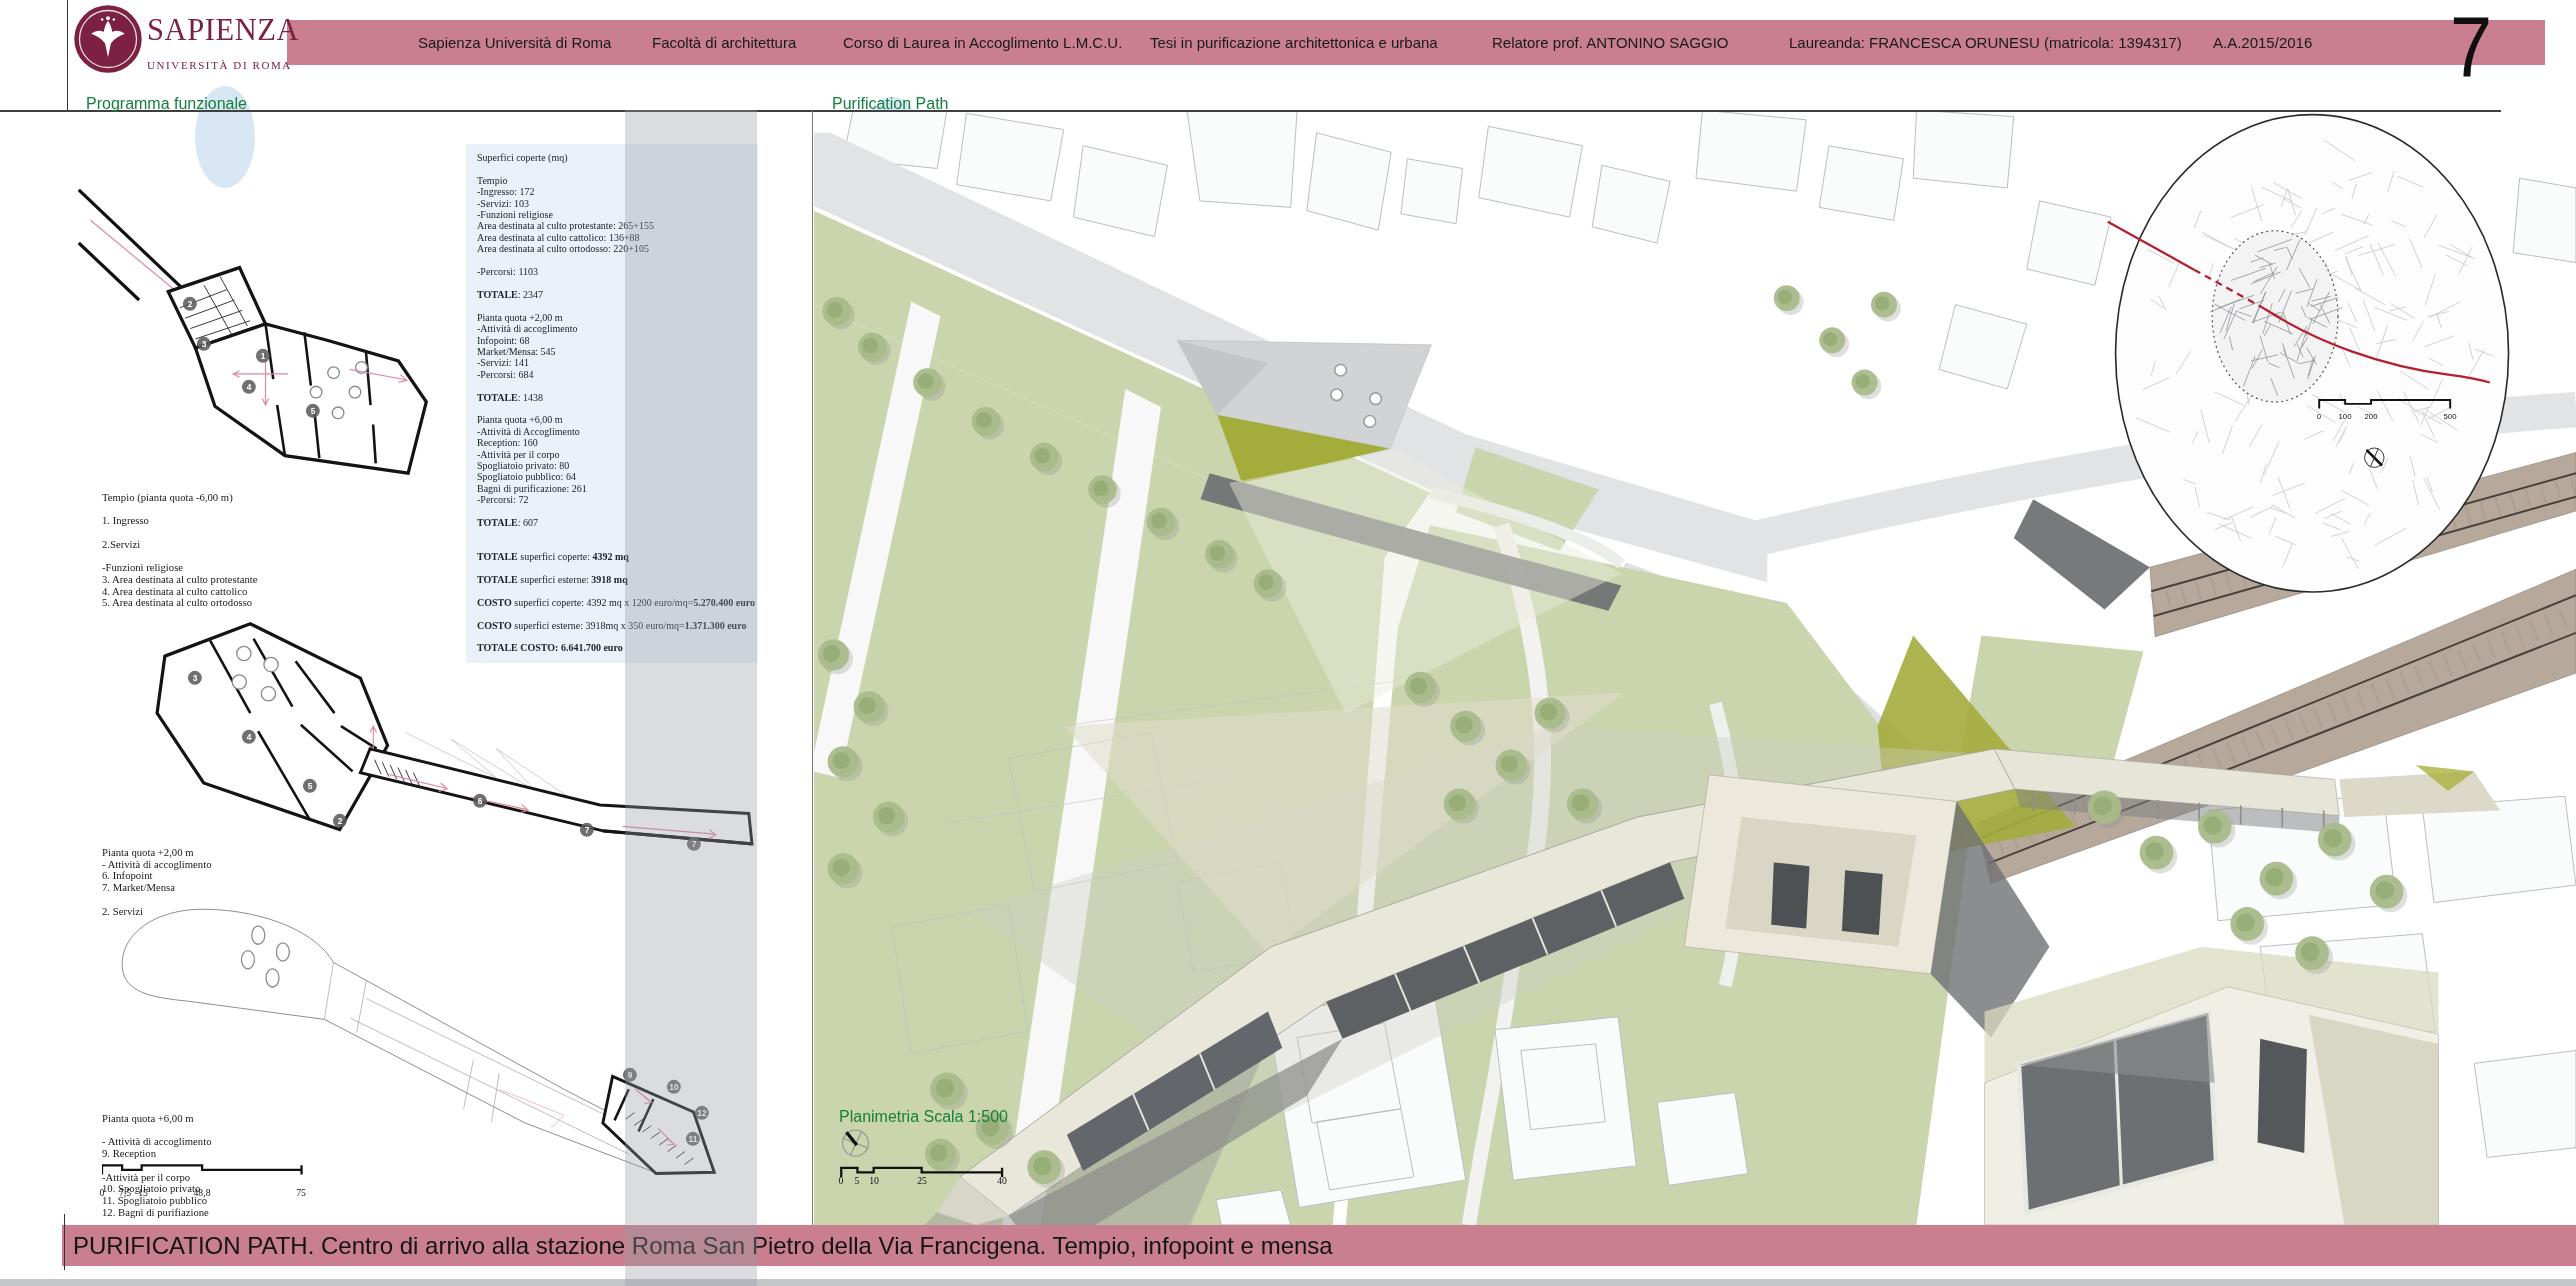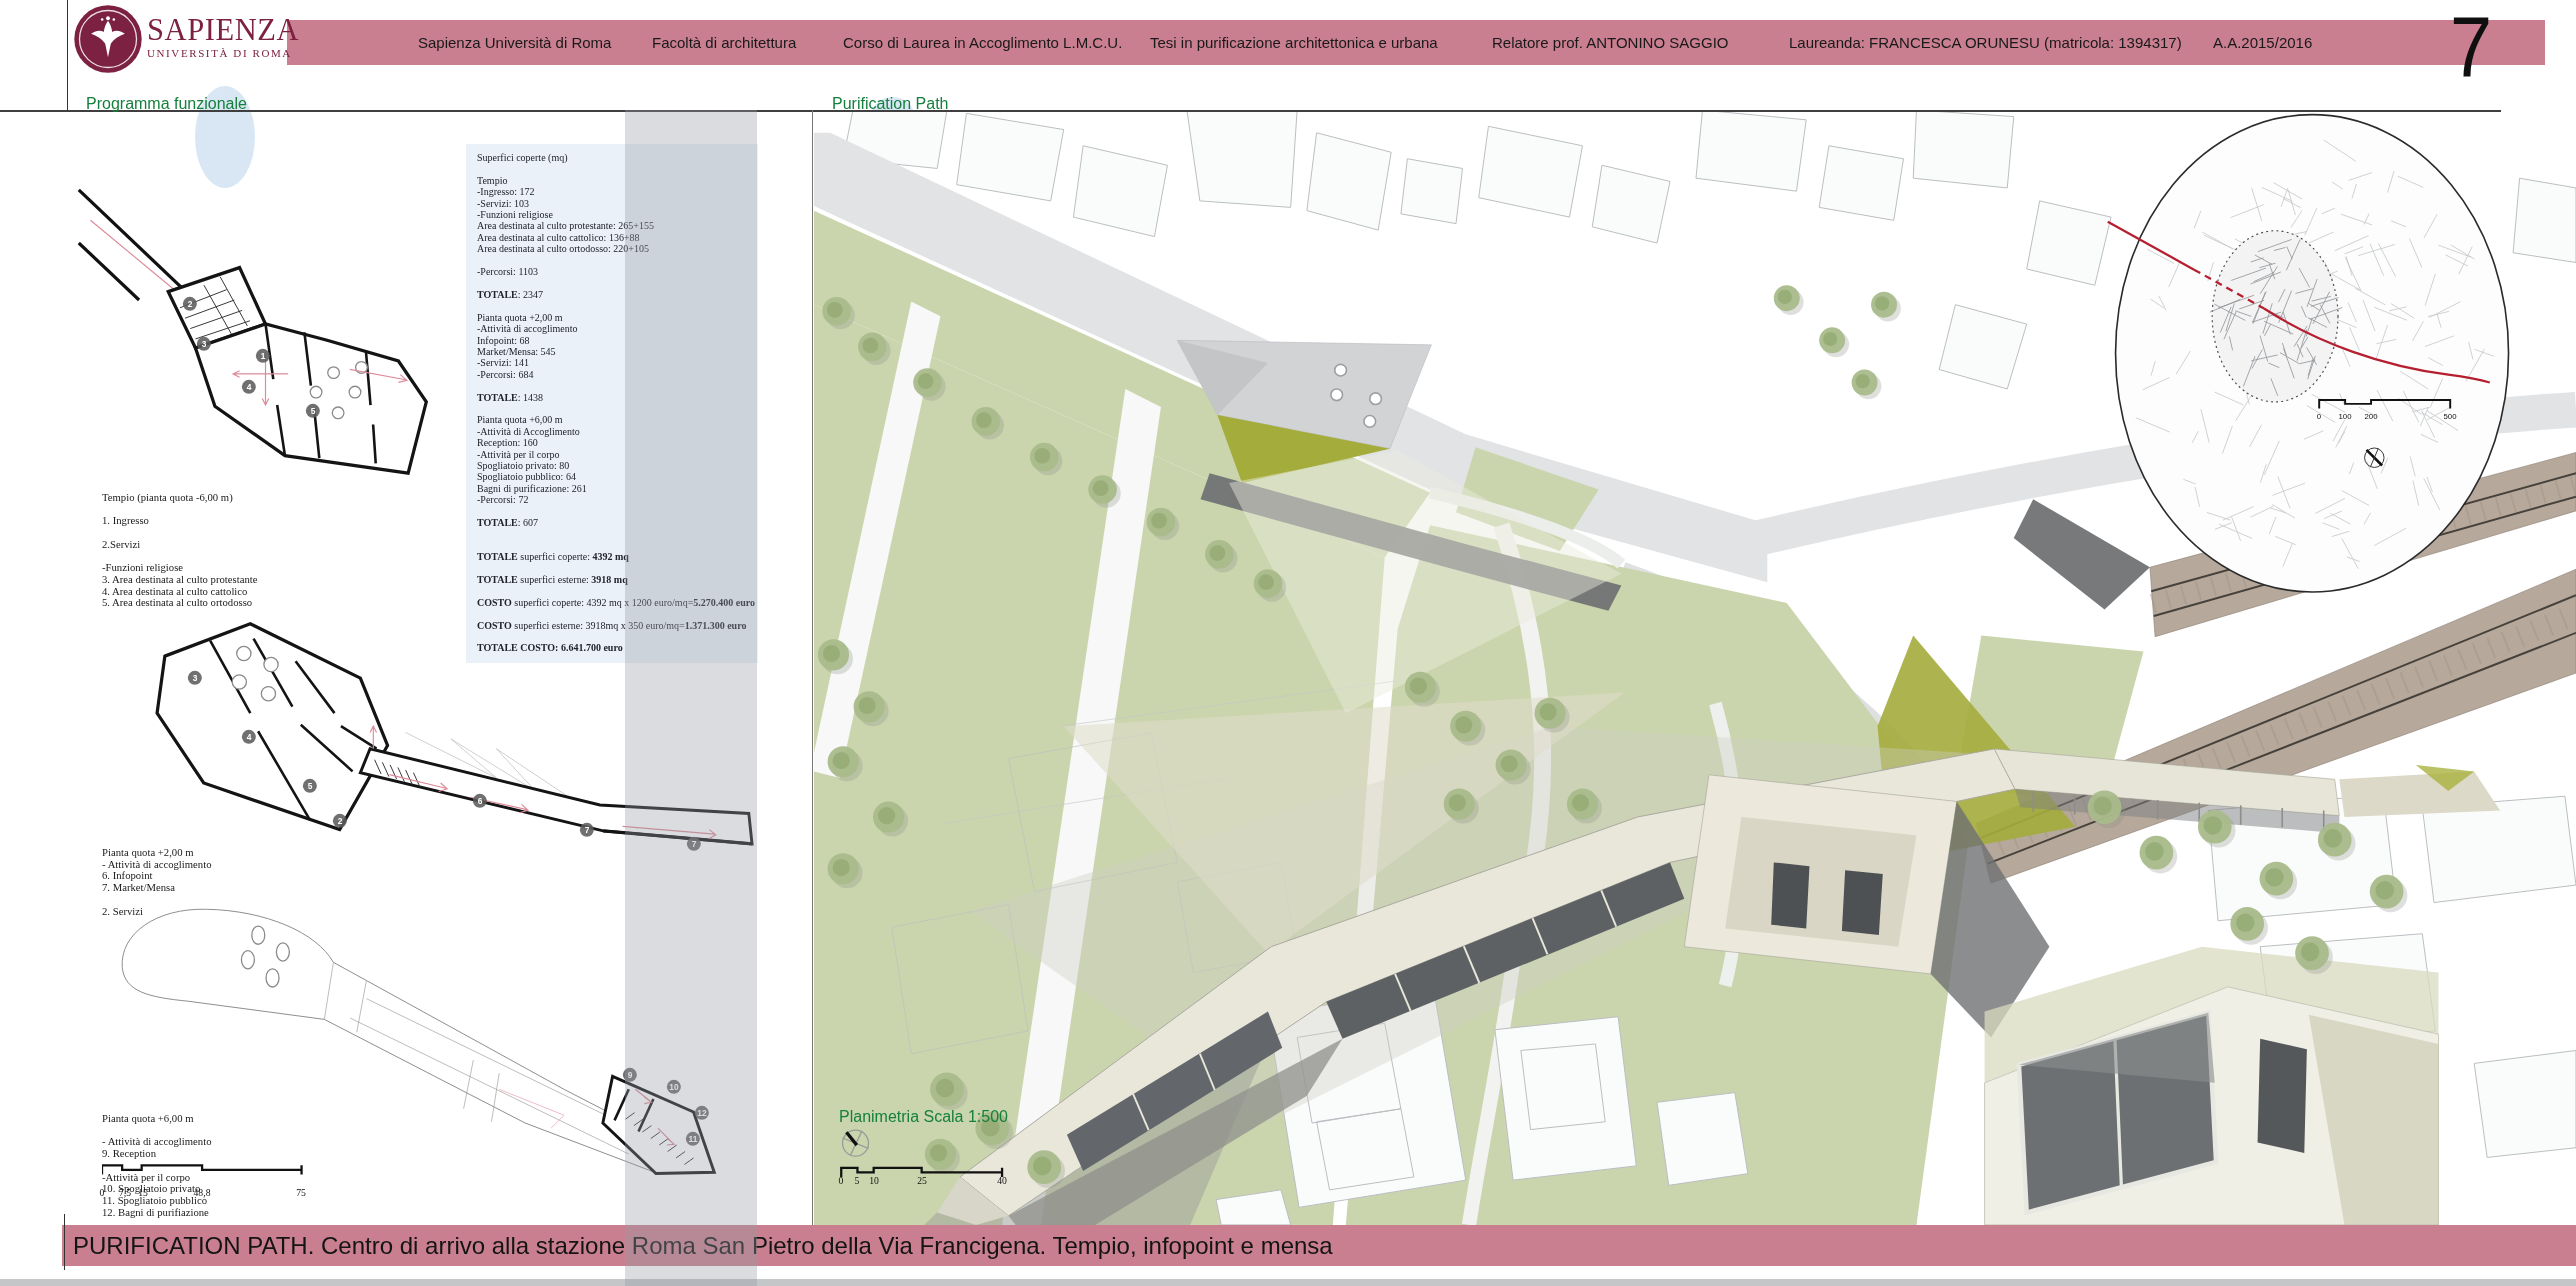--- a/index.html
+++ b/index.html
@@ -6,21 +6,21 @@
   .board{position:relative;width:2576px;height:1287px;background:#ffffff;overflow:hidden;
          font-family:"Liberation Sans",sans-serif;color:#1a1a1a;}
   .abs{position:absolute;}
   
   .pinkbar{position:absolute;left:287px;top:19.5px;width:2258px;height:45px;background:#c97f90;}
   .baritem{position:absolute;top:34px;font-size:15px;color:#19191b;white-space:nowrap;}
   .pagenum{position:absolute;left:2450px;top:-2.6px;font-size:86px;font-weight:400;color:#0f0f0f;
            transform:scaleX(.88);transform-origin:left top;}
   .wordmark{position:absolute;left:147px;top:14.3px;color:#7c2142;font-family:"Liberation Serif",serif;}
   .wordmark .big{font-size:30.5px;letter-spacing:0.6px;line-height:32px;}
-  .wordmark .sub{font-size:11px;letter-spacing:1.6px;margin-top:1px;}
+  .wordmark .sub{font-size:11px;letter-spacing:1.6px;margin-top:13px;}
   
   .vline{position:absolute;width:1.3px;background:#333;}
   .hrule{position:absolute;left:0;top:110px;width:2501px;height:1.9px;background:#3f3f3f;z-index:4;}
   .divider{position:absolute;left:812px;top:110px;width:1.3px;height:1115px;background:#777;z-index:4;}
   .graystrip{position:absolute;left:625px;top:110px;width:132px;height:1176px;
              background:rgba(150,156,163,.35);z-index:8;}
   .bottomgray{position:absolute;left:0;top:1279px;width:2576px;height:7.8px;background:#c4c6c8;z-index:3;}
   
   .seclabel{position:absolute;font-size:16px;color:#15803d;z-index:5;white-space:nowrap;}
   .blueblob{position:absolute;background:#cfe1f2;border-radius:50%;opacity:.8;z-index:1;}

